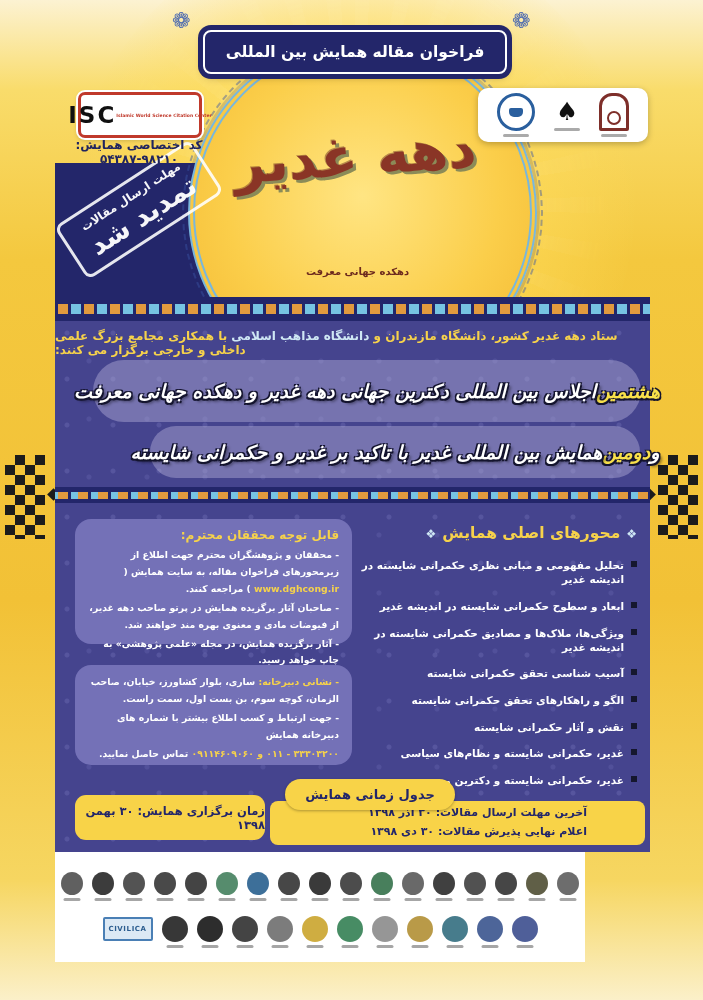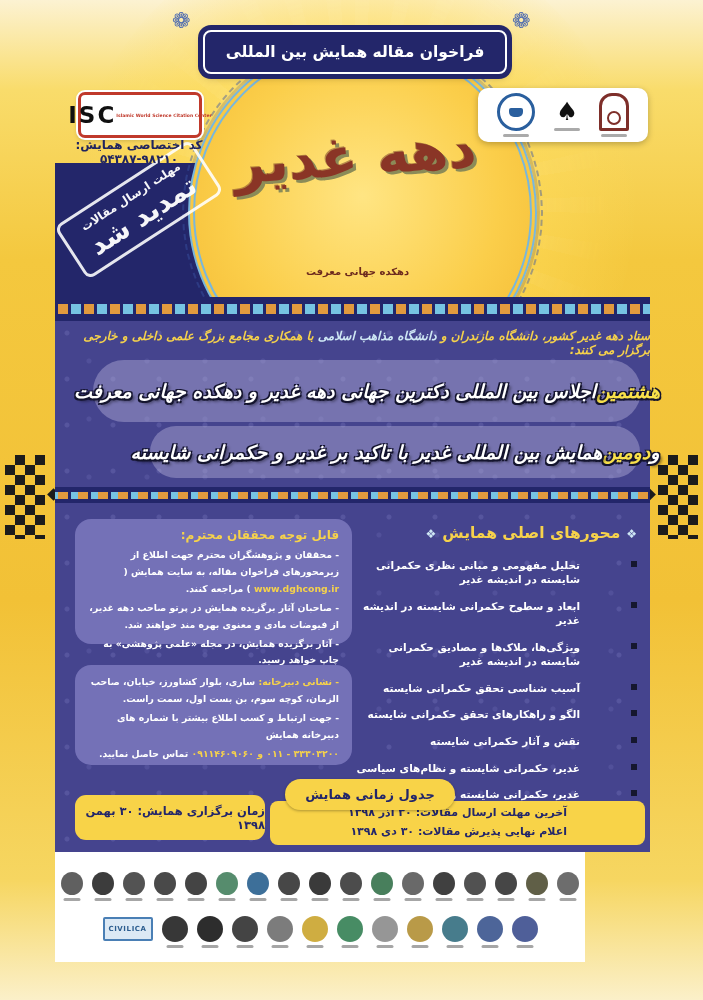--- a/index.html
+++ b/index.html
@@ -61,53 +61,53 @@
   .kufic{position:absolute;left:55px;width:595px;background-color:#23266a;z-index:4;
     background-image:linear-gradient(90deg,#e29a3e 0 10px,transparent 10px 13px,#76c3e2 13px 23px,transparent 23px 26px);
     background-size:26px 10px;background-repeat:repeat-x;background-position:3px center;}
   .kufic1{top:297px;height:24px;}
   .kufic2{top:487px;height:16px;background-size:20px 7px;z-index:5;}
   
   .panel{position:absolute;left:55px;top:321px;width:595px;height:531px;z-index:4;background-color:#45448e;
     background-image:radial-gradient(circle at 12px 12px,rgba(130,130,200,.28) 0 2px,transparent 3px),
                      radial-gradient(circle at 34px 40px,rgba(130,130,200,.2) 0 2px,transparent 3px);
     background-size:46px 46px,58px 58px;}
-  .intro{position:absolute;top:8px;left:0;width:100%;text-align:right;direction:rtl;
-    font-size:12px;font-weight:bold;color:#f6d24b;font-style:italic;}
+  .intro{position:absolute;top:8px;left:0;width:100%;text-align:left;direction:rtl;
+    font-size:12px;font-weight:bold;color:#f6d24b;}
   .intro .hl{color:#cfe8f5;}
   .tband{position:absolute;background:rgba(186,182,222,.42);border-radius:34px;display:flex;
     align-items:center;justify-content:center;direction:rtl;white-space:nowrap;
     color:#fff;font-weight:bold;font-style:italic;
     text-shadow:-1.5px -1.5px 0 #14142e,1.5px -1.5px 0 #14142e,-1.5px 1.5px 0 #14142e,1.5px 1.5px 0 #14142e,3px 3px 3px rgba(0,0,0,.45);}
   .tband .hl{color:#f8e04a;text-shadow:-1.5px -1.5px 0 #14142e,1.5px -1.5px 0 #14142e,-1.5px 1.5px 0 #14142e,1.5px 1.5px 0 #14142e;}
   .tband1{left:38px;top:39px;width:548px;height:62px;font-size:19px;}
   .tband2{left:95px;top:105px;width:490px;height:52px;font-size:19px;}
   
   .topics{position:absolute;left:300px;top:203px;width:288px;direction:rtl;}
   .topics-title{text-align:right;color:#f6d24b;font-weight:bold;font-size:15.5px;margin-bottom:16px;}
   .topics-title .t-orn{color:#cfe8f5;font-size:12px;margin:0 6px;}
   .topics ul{list-style:none;margin:0;padding:0 6px 0 0;}
   .topics li{display:flex;align-items:flex-start;color:#fff;font-size:10.5px;font-weight:bold;
-    line-height:1.35;margin-bottom:12.5px;gap:44px;}
+    line-height:1.35;margin-bottom:12.5px;}
   .sq{flex:0 0 auto;width:6px;height:6px;background:#15172e;margin-left:7px;margin-top:3px;}
   
   .nbox{position:absolute;left:20px;width:277px;background:#7471b7;border-radius:16px;
     padding:9px 13px;box-sizing:border-box;direction:rtl;color:#fff;}
   .nbox1{top:198px;height:125px;}
   .nbox2{top:344px;height:100px;}
   .nbox .ntitle{color:#f6d24b;font-weight:bold;font-size:12px;margin-bottom:5px;}
   .nbox p{margin:0 0 2px 0;font-size:9.3px;font-weight:bold;line-height:1.82;}
   .ylw{color:#f6d24b;font-weight:bold;}
   
   .sched-pill{position:absolute;left:230px;top:458px;width:170px;height:31px;z-index:3;background:#f8d348;
     border-radius:18px;display:flex;align-items:center;justify-content:center;
     color:#23266a;font-weight:bold;font-size:13px;direction:rtl;box-shadow:0 1px 3px rgba(0,0,0,.3);}
   .dates-bar{position:absolute;left:215px;top:480px;width:375px;height:44px;z-index:2;background:#f8d348;
     border-radius:8px;display:flex;flex-direction:column;justify-content:center;direction:rtl;
-    padding-right:78px;box-sizing:border-box;color:#23266a;font-weight:bold;font-size:11px;line-height:1.7;}
+    padding-right:58px;box-sizing:border-box;color:#23266a;font-weight:bold;font-size:11px;line-height:1.7;}
   .event-box{position:absolute;left:20px;top:474px;width:190px;height:45px;background:#f8d348;
     border-radius:11px;display:flex;align-items:center;justify-content:center;
     color:#23266a;font-weight:bold;font-size:11.5px;direction:rtl;}
   
   .dmd{position:absolute;top:455px;width:40px;height:84px;z-index:1;
     background-image:linear-gradient(45deg,#1c1c1c 25%,transparent 25% 75%,#1c1c1c 75%),
                      linear-gradient(45deg,#1c1c1c 25%,transparent 25% 75%,#1c1c1c 75%);
     background-position:0 0,10px 10px;background-size:20px 20px;}
   .dmd-l{left:5px;} .dmd-r{left:658px;}
   .dmd-dot{position:absolute;top:490px;width:9px;height:9px;background:#1c1c1c;transform:rotate(45deg);z-index:1;}

